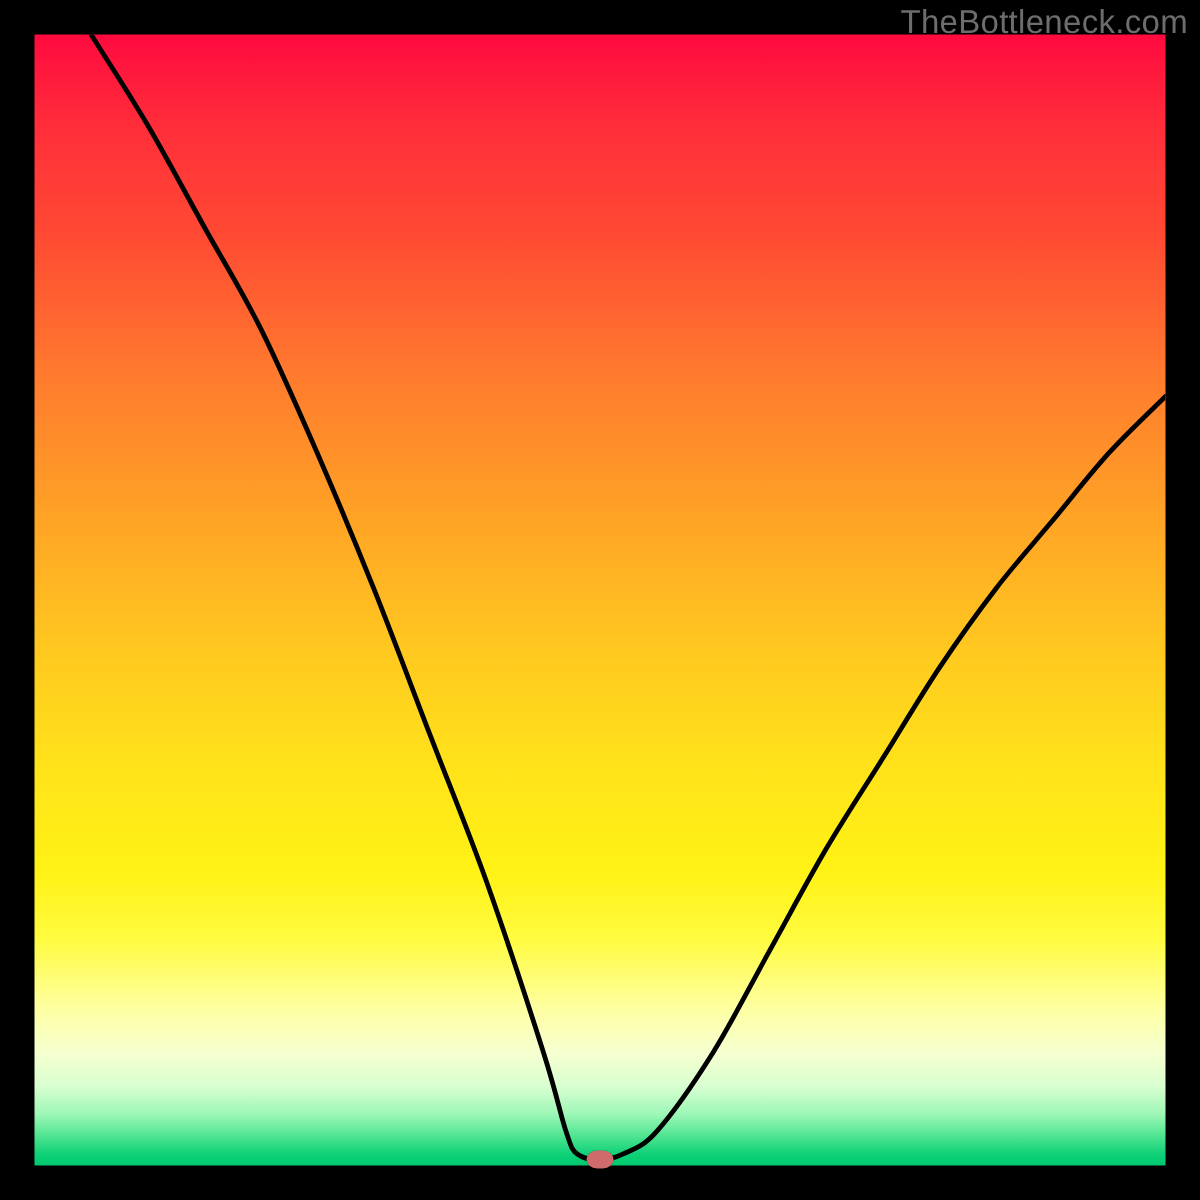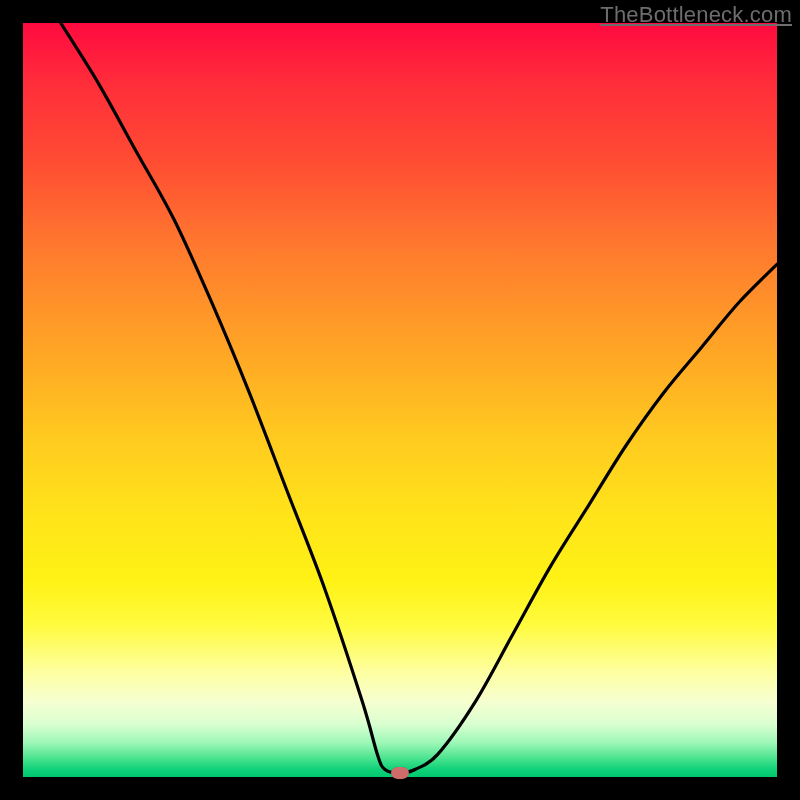--- a/index.html
+++ b/index.html
@@ -19,21 +19,20 @@
   }
   .watermark {
     position: absolute;
     top: 2px;
     right: 8px;
     font-size: 22px;
     font-weight: 500;
     color: #6d6d6d;
     letter-spacing: 0.2px;
     z-index: 5;
-    text-decoration: underline;
   }
   .plot {
     position: absolute;
     left: 23px;
     top: 23px;
     width: 754px;
     height: 754px;
     background: linear-gradient(to bottom,
       #ff0a3f 0%,
       #ff2d3a 8%,

